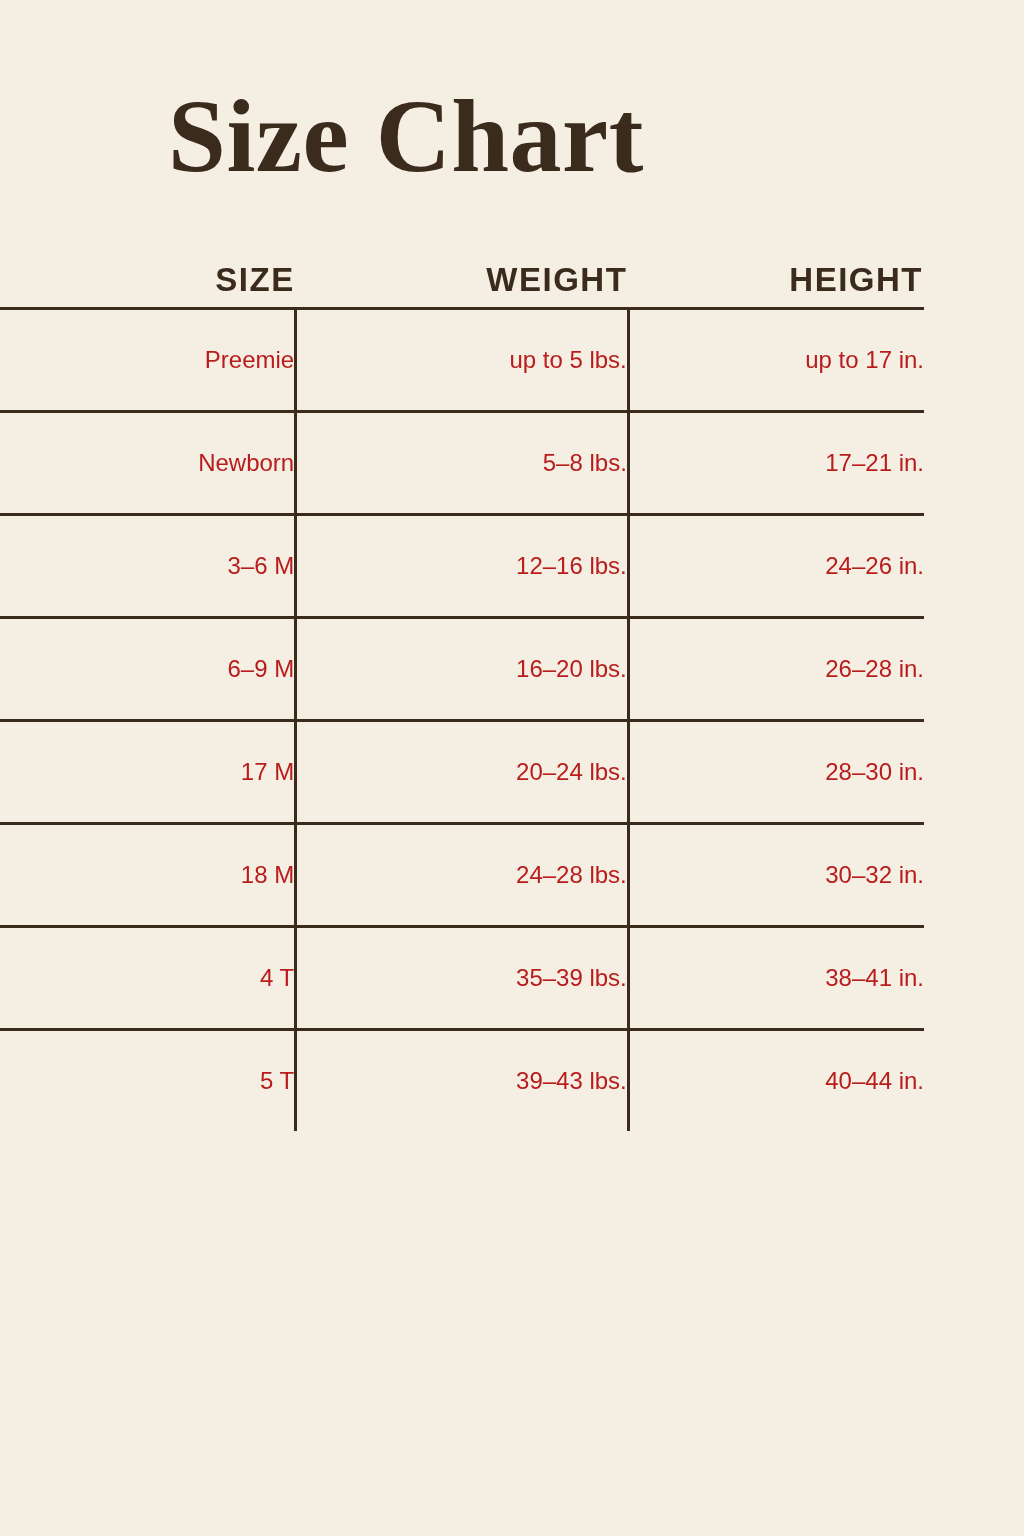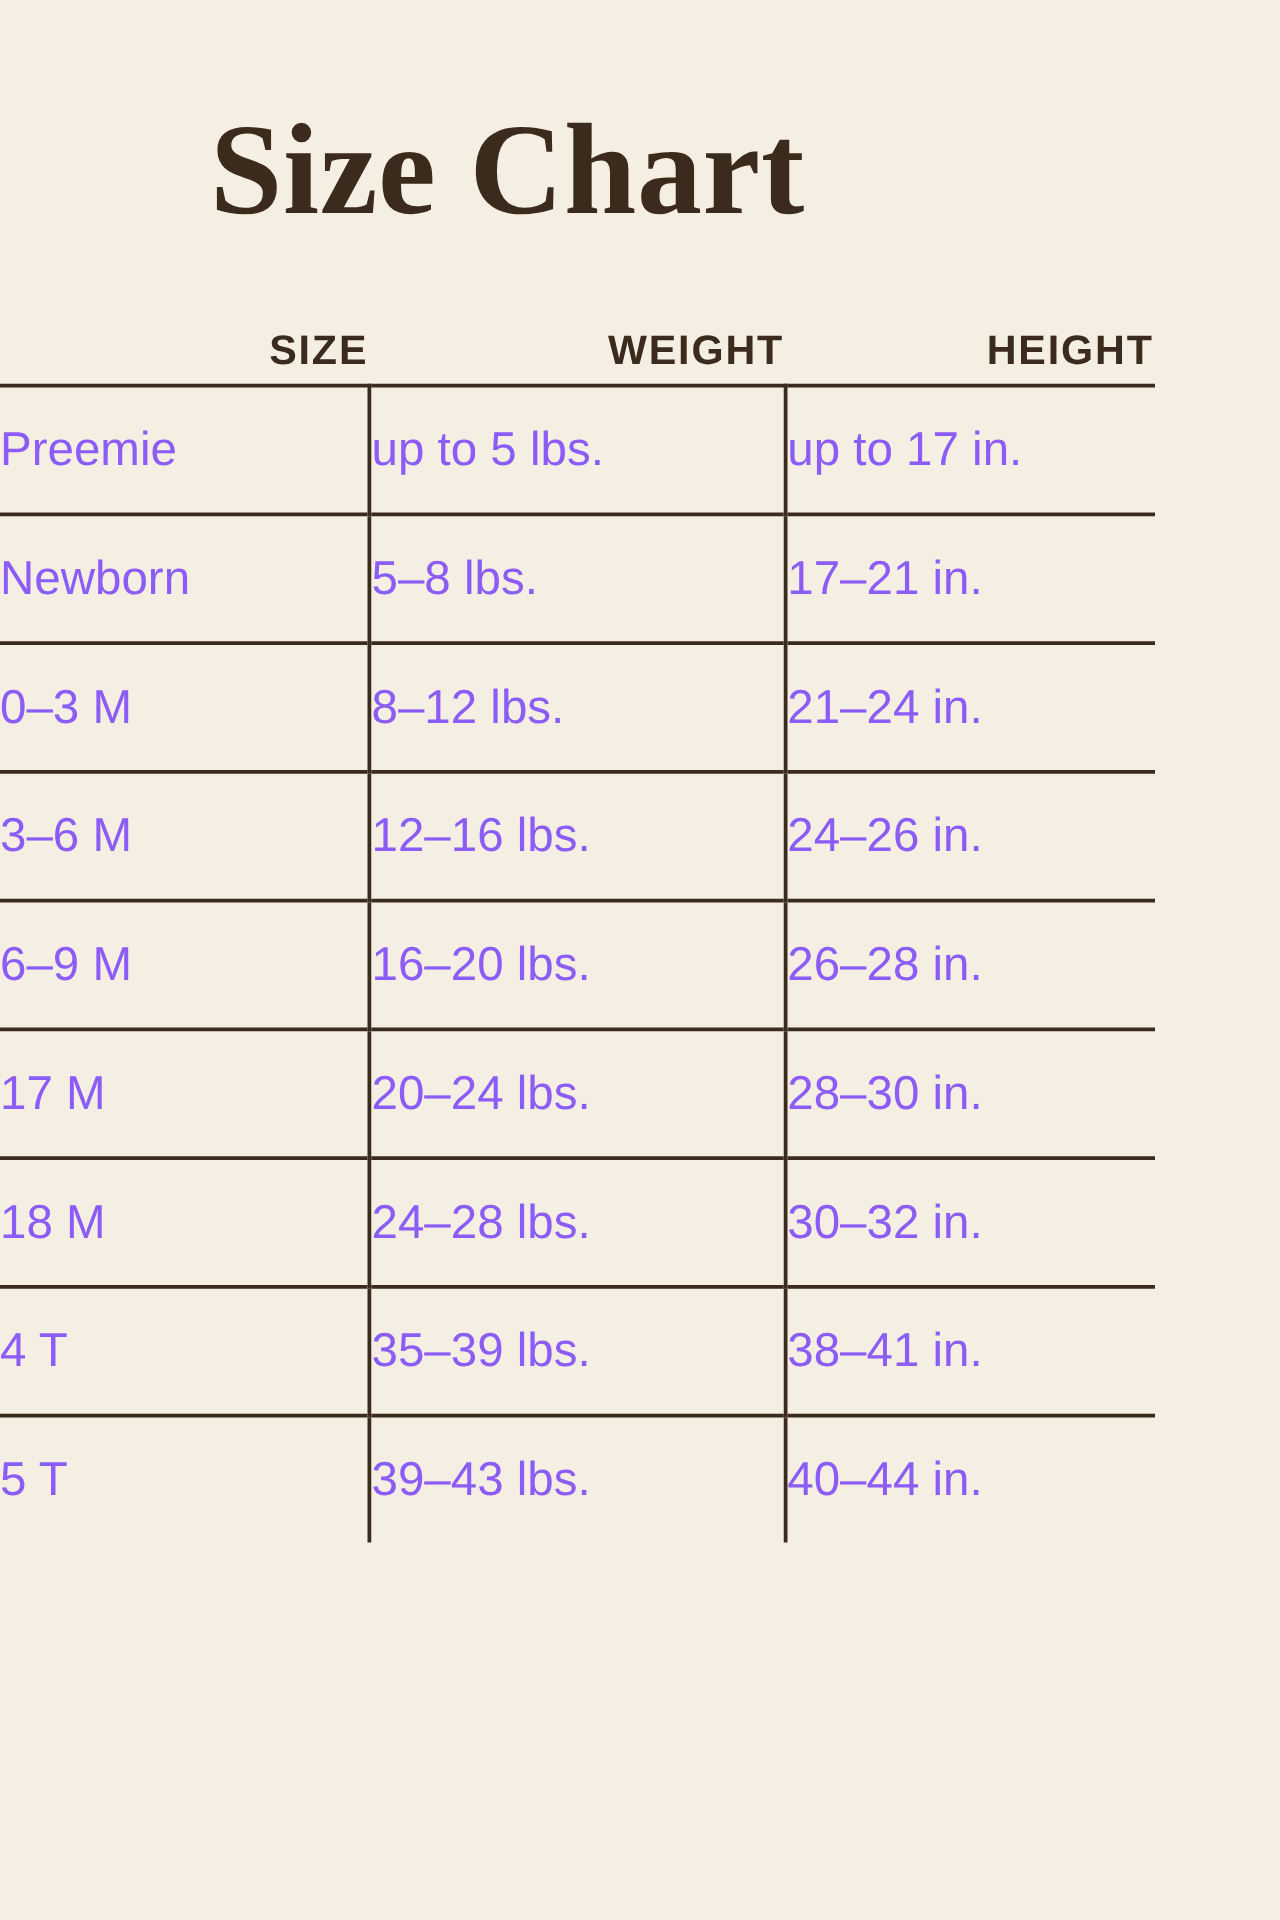--- a/index.html
+++ b/index.html
@@ -52,23 +52,23 @@
     font-size: 33px;
     letter-spacing: 1.5px;
     color: #3b2b1d;
     padding-bottom: 8px;
     text-align: right;
     border: none;
   }
   table.size-table tbody td {
     font-family: "Liberation Sans", sans-serif;
     font-weight: normal;
-    font-size: 38px;
-    color: #8b5cf6;
-    text-align: left;
+    font-size: 24px;
+    color: #b91c1c;
+    text-align: right;
     height: 100px;
     vertical-align: middle;
     border-top: 3px solid #3b2b1d;
     border-right: 3px solid #3b2b1d;
     padding: 0;
   }
   table.size-table tbody td:last-child {
     border-right: none;
   }
   table.size-table tbody tr:last-child td {
@@ -101,25 +101,20 @@
           <td>Preemie</td>
           <td>up to 5 lbs.</td>
           <td>up to 17 in.</td>
         </tr>
         <tr>
           <td>Newborn</td>
           <td>5–8 lbs.</td>
           <td>17–21 in.</td>
         </tr>
         <tr>
-          <td>0–3 M</td>
-          <td>8–12 lbs.</td>
-          <td>21–24 in.</td>
-        </tr>
-        <tr>
           <td>3–6 M</td>
           <td>12–16 lbs.</td>
           <td>24–26 in.</td>
         </tr>
         <tr>
           <td>6–9 M</td>
           <td>16–20 lbs.</td>
           <td>26–28 in.</td>
         </tr>
         <tr>

